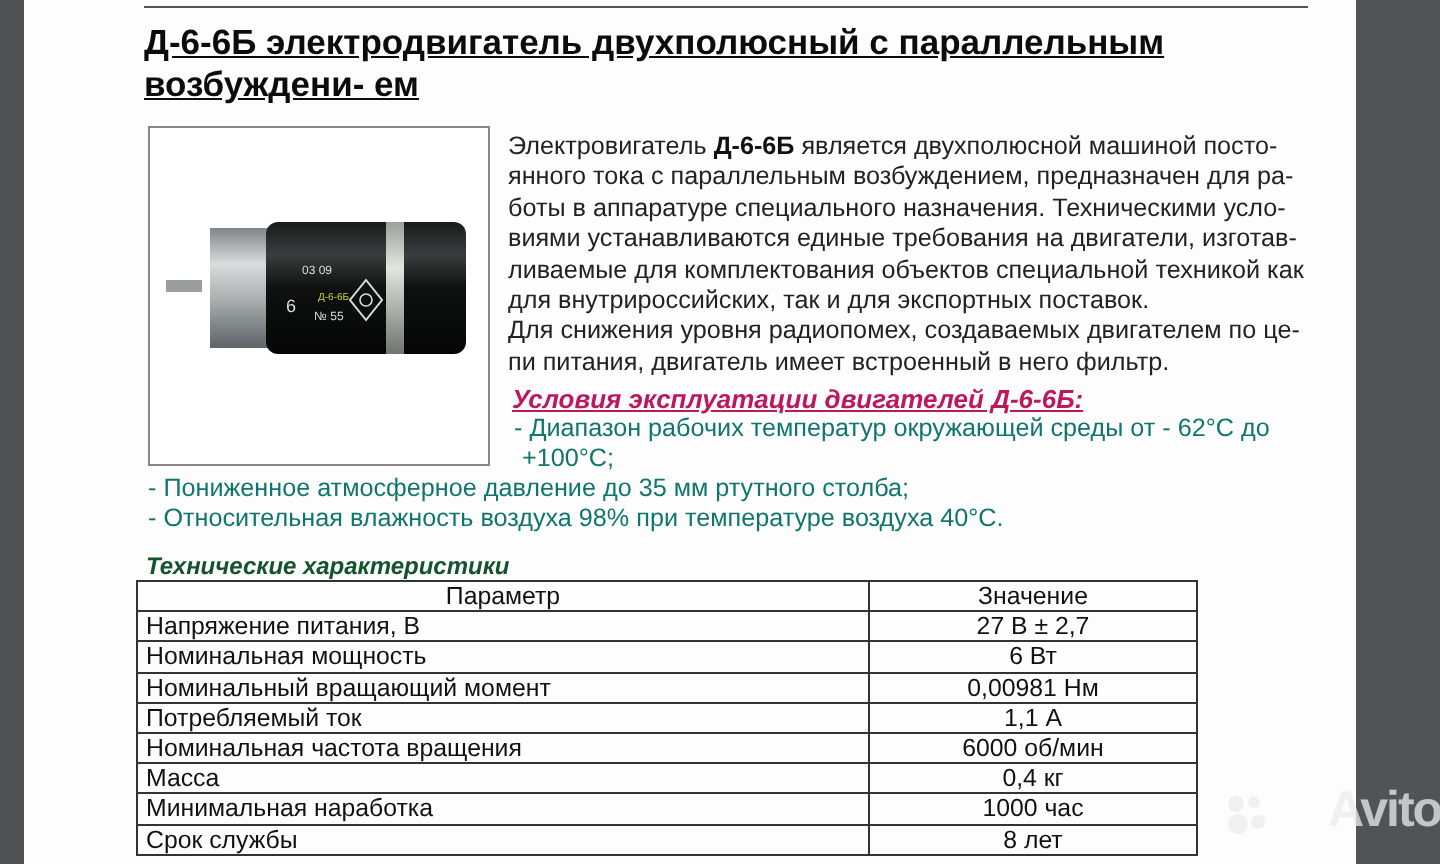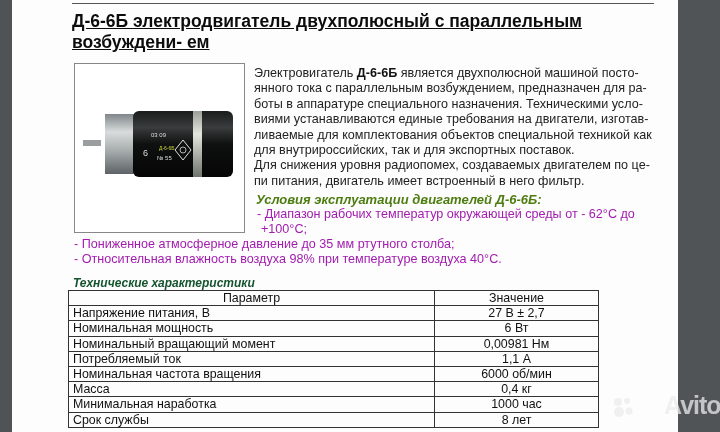--- a/index.html
+++ b/index.html
@@ -5,22 +5,22 @@
   html, body { margin:0; padding:0; }
   body { width:720px; height:432px; position:relative; overflow:hidden; background:#ffffff; font-family:"Liberation Sans", sans-serif; color:#111; }
   .strip-left { position:absolute; left:0; top:0; width:12px; height:432px; background:#4f5356; }
   .strip-right { position:absolute; right:0; top:0; width:42px; height:432px; background:#505457; }
   .page { position:absolute; left:12px; top:0; width:666px; height:432px; background:#fdfdfd; }
   .top-rule { position:absolute; left:72px; top:3px; width:582px; height:1px; background:#555; }
   .title { position:absolute; left:72px; top:11px; width:590px; font-weight:bold; font-size:17.5px; line-height:21px; text-decoration:underline; color:#0c0c0c; }
   .photo-box { position:absolute; left:74px; top:63px; width:169px; height:168px; border:1px solid #888; background:#fff; overflow:hidden; }
   .intro { position:absolute; left:254px; top:66px; width:400px; font-size:12.6px; line-height:15.4px; color:#222; }
   .intro b { color:#111; }
-  .cond-title { position:absolute; left:256px; top:192px; font-weight:bold; font-style:italic; font-size:13px; color:#4d7c0f; }
-  .cond-line { position:absolute; font-size:12.6px; line-height:15px; color:#a21caf; white-space:nowrap; }
+  .cond-title { position:absolute; left:256px; top:192px; font-weight:bold; font-style:italic; font-size:13px; color:#be185d;text-decoration:underline; }
+  .cond-line { position:absolute; font-size:12.6px; line-height:15px; color:#0f766e; white-space:nowrap; }
   .spec-title { position:absolute; left:73px; top:276px; font-weight:bold; font-style:italic; font-size:12px; color:#14532d; }
   table.specs { position:absolute; left:68px; top:290px; width:531px; border-collapse:collapse; font-size:12.4px; color:#111; }
   table.specs td, table.specs th { border:1px solid #333; padding:0 4px; height:14.2px; line-height:14px; font-weight:normal; }
   table.specs th { text-align:center; }
   table.specs td.val { text-align:center; width:155px; }
   .watermark { position:absolute; left:610px; top:391px; font-size:25px; font-weight:bold; color:rgba(235,235,235,0.75); letter-spacing:-1px; }
   .wm-dots { position:absolute; left:612px; top:396px; }
 </style>
 </head>
 <body>

